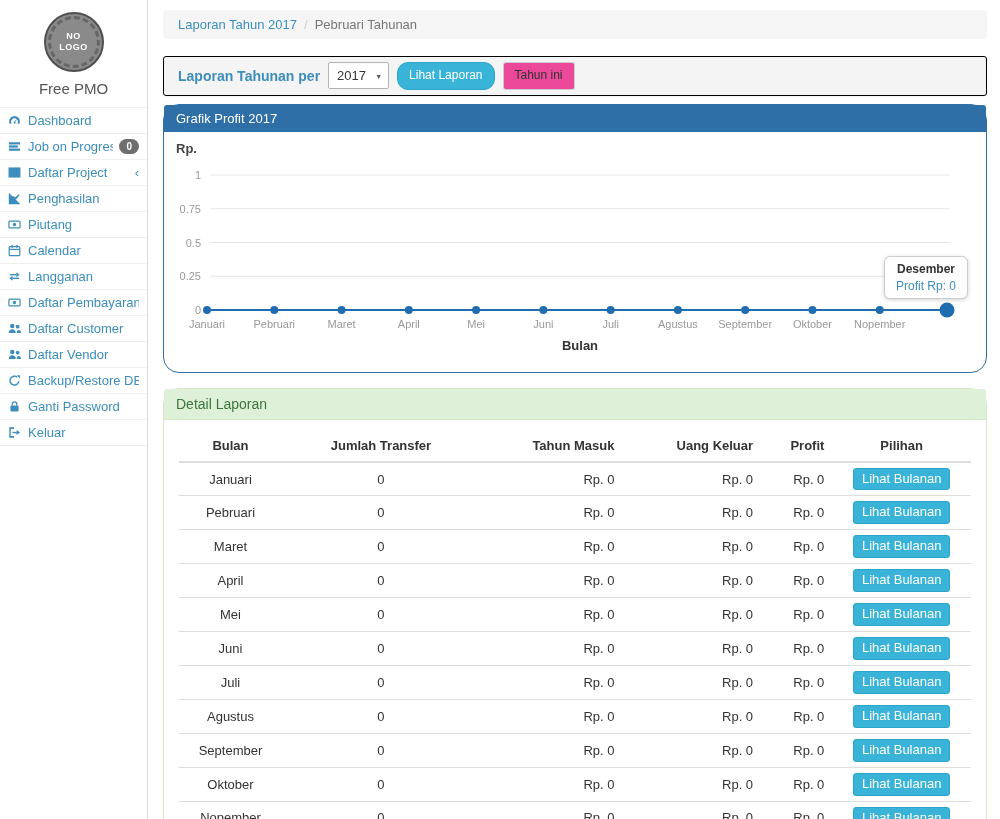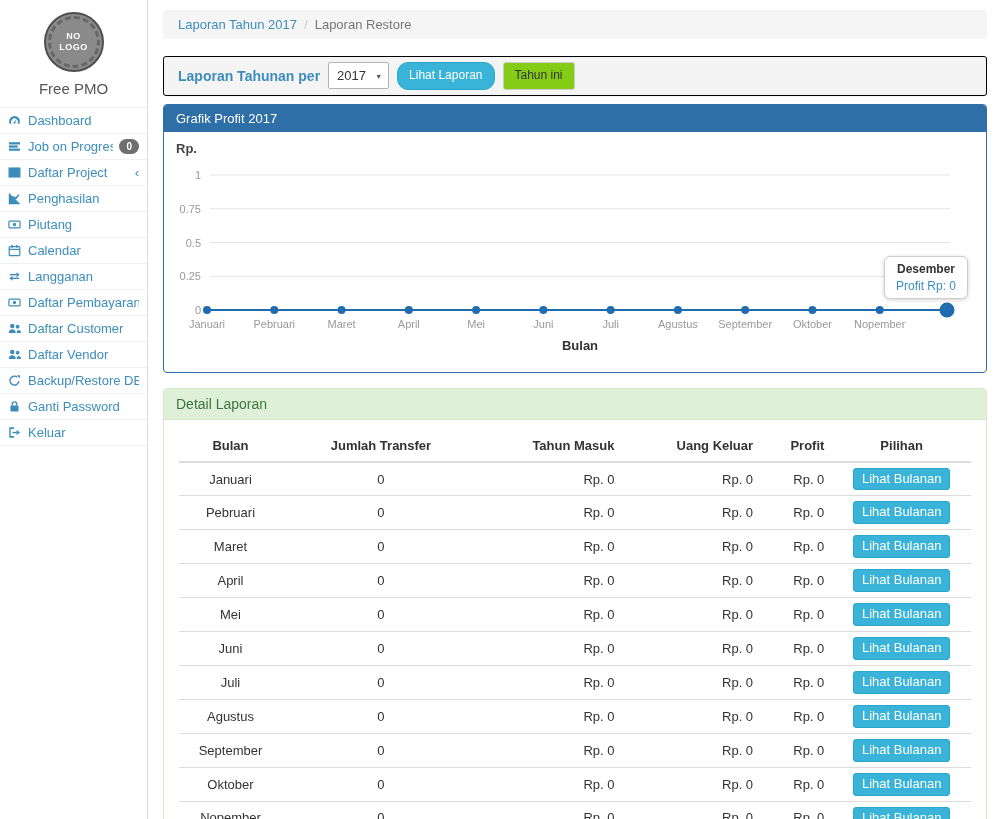--- a/index.html
+++ b/index.html
@@ -43,23 +43,23 @@
   .filter-label { color:#3c8dbc; font-weight:bold; font-size:14px; }
   .select-wrap { position:relative; display:inline-block; }
   select { appearance:none; -webkit-appearance:none; border:1px solid #b3b3b3;
     border-radius:2px; background:#fff; font-size:13px; padding:4px 22px 4px 8px;
     height:27px; font-family:inherit; color:#333; }
   .select-caret { position:absolute; right:7px; top:50%; transform:translateY(-50%);
     font-size:7px; color:#555; pointer-events:none; }
   .btn { border-radius:3px; font-size:12px; padding:5px 11px; border:1px solid transparent;
     cursor:pointer; font-family:inherit; line-height:1.3; }
   .btn-info { background:#39b3d7; border-color:#2ba6cb; color:#fff;border-radius:11px; }
-  .btn-default { background:#84cc16; border-color:#ccc; color:#333; }
-
-  .panel { border-radius:4px; margin-top:8px; background:#fff; }
+  .btn-default { background:#ec4899; border-color:#ccc; color:#333; }
+
+  .panel { border-radius:16px; margin-top:8px; background:#fff; }
   .panel-primary { border:1px solid #2f6fa7; }
   .panel-primary > .panel-heading { background:#2f6fa7; color:#fff; font-size:13px;
     padding:6px 12px; border-radius:3px 3px 0 0; }
   .chart-body { position:relative; padding:0; height:240px; overflow:hidden; }
   #chart-host svg { display:block; }
 
   .chart-tooltip { position:absolute; right:18px; top:124px; background:#fff;
     border:1px solid #ccc; border-radius:6px; padding:5px 11px; text-align:center;
     box-shadow:0 1px 4px rgba(0,0,0,.18); font-size:12px; }
   .tt-title { font-weight:bold; color:#333; }
@@ -218,21 +218,21 @@
             </svg>
           </span>
           <span class="side-label">Keluar</span>
         </a>
       </nav>
   </aside>
 
   <main class="main">
 
     <div class="breadcrumb">
-      <a>Laporan Tahun 2017</a><span class="sep">/</span><span class="current">Laporan Restore</span>
+      <a>Laporan Tahun 2017</a><span class="sep">/</span><span class="current">Pebruari Tahunan</span>
     </div>
 
     <div class="filter-well">
       <span class="filter-label">Laporan Tahunan per</span>
       <span class="select-wrap">
         <select>
           <option>2017</option>
         </select>
         <span class="select-caret">▼</span>
       </span>

